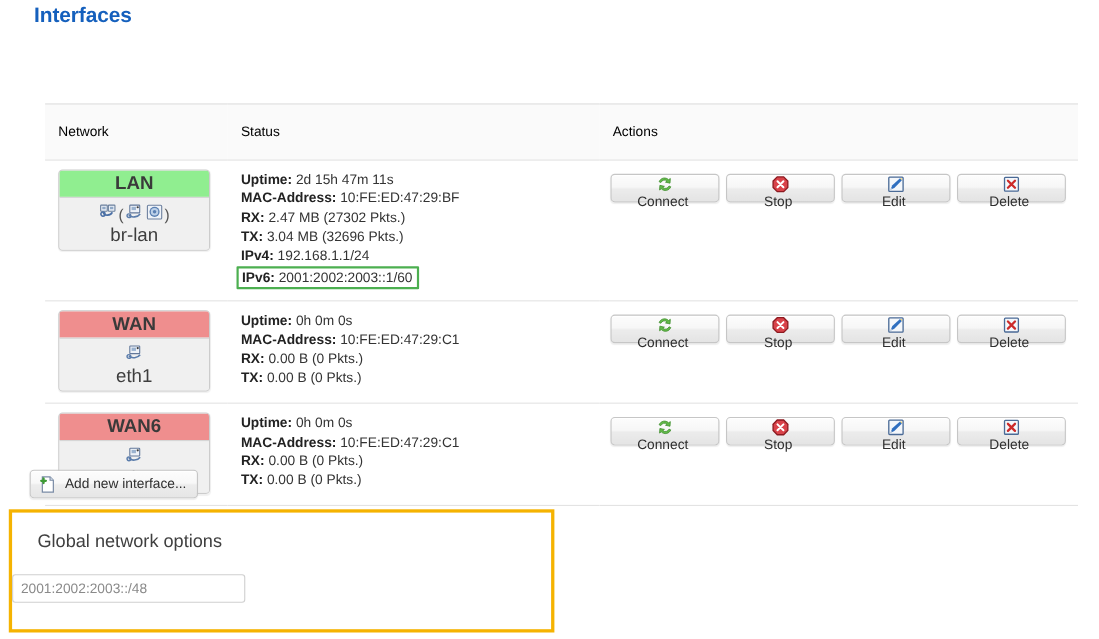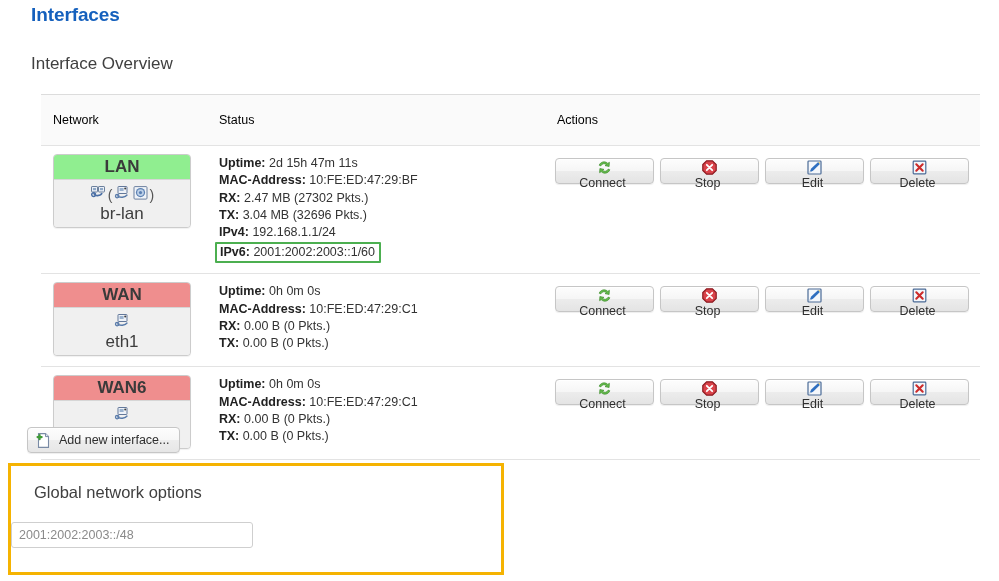--- a/index.html
+++ b/index.html
@@ -153,36 +153,35 @@
   .field-row {
     position: absolute; left: 0; top: 56px;
     display: flex; align-items: center;
   }
   .field-label {
     width: 214px; text-align: right;
     font-size: 12.5px; color: #333333;
     padding-right: 12px;
   }
   .field-input {
-    width: 242px; height: 26px;
+    width: 212px; height: 26px;
     border: 1px solid #cfcfcf; border-radius: 3px;
     background: #ffffff;
     font-family: "Liberation Sans", sans-serif;
     font-size: 12.5px; color: #8a8a8a;
     padding: 0 7px;
     outline: none;
   }
 </style>
 </head>
 <body>
 
 <div class="page">
 
   <div class="page-title">Interfaces</div>
-  <div class="section-title">Interface Overview</div>
 
   <table class="iface-table">
     <thead>
       <tr>
         <th class="col-network">Network</th>
         <th class="col-status">Status</th>
         <th class="col-actions">Actions</th>
       </tr>
     </thead>
     <tbody>

